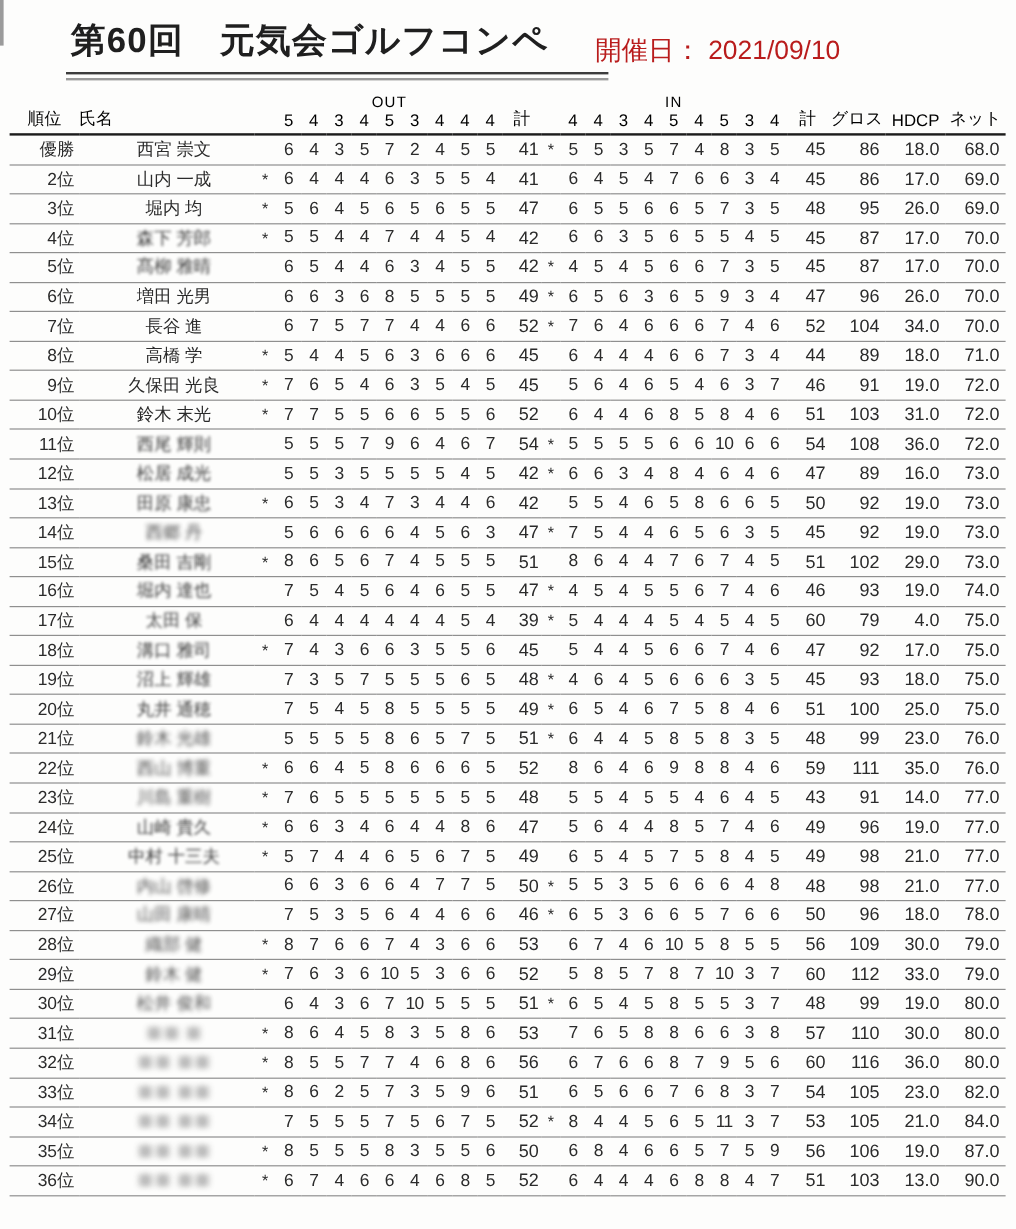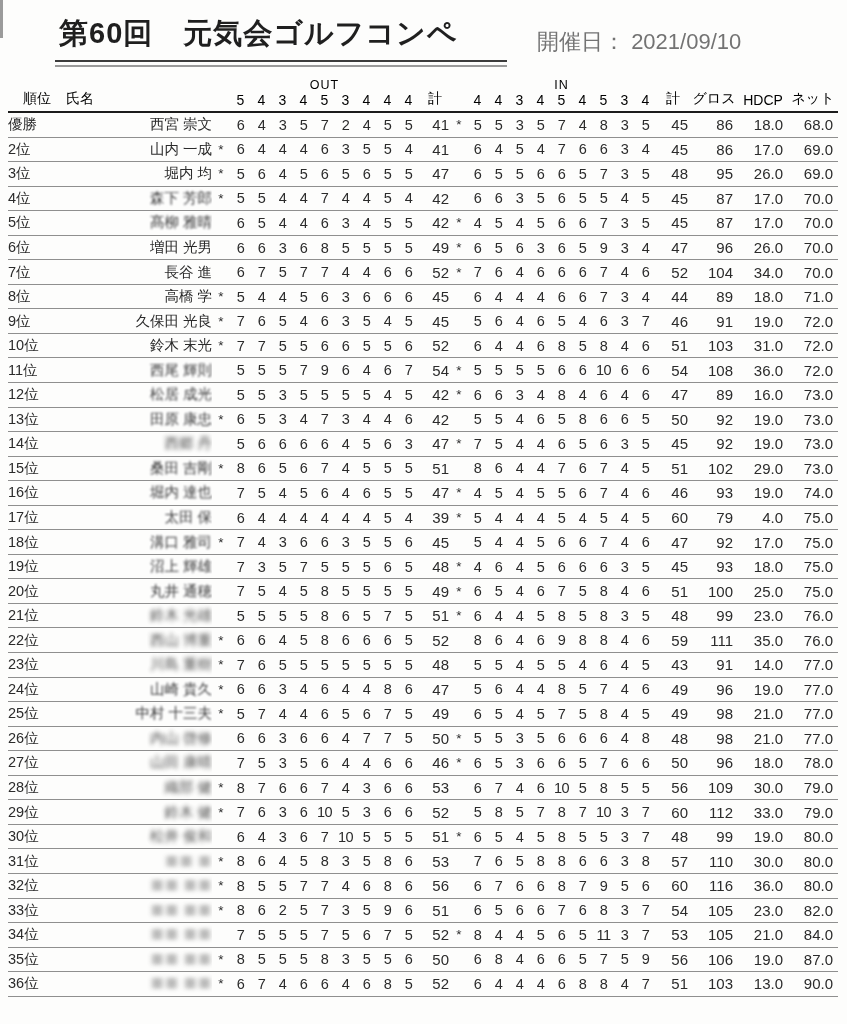--- a/index.html
+++ b/index.html
@@ -3,32 +3,32 @@
 <meta charset="utf-8">
 <style>
   html,body{margin:0;padding:0;width:847px;height:1024px;overflow:hidden;
     background:#fdfdfc;font-family:"Liberation Sans","DejaVu Sans",sans-serif;color:#2b2b2b;}
   .sheet{position:relative;width:847px;height:1024px;}
   .scan-edge{position:absolute;left:0;top:0;width:3px;height:38px;background:#4a4a4a;opacity:.55;}
   .title{position:absolute;left:59px;top:14px;margin:0;font-size:29px;font-weight:600;
     letter-spacing:1px;color:#1f1f1f;white-space:nowrap;}
   .title-rule{position:absolute;left:55px;top:60px;width:452px;height:3px;
     border-top:2px solid #3c3c3c;border-bottom:2px solid #9a9a9a;}
-  .date{position:absolute;left:537px;top:27px;font-size:22px;color:#737373;white-space:nowrap;}
+  .date{position:absolute;left:496px;top:27px;font-size:22px;color:#b91c1c;white-space:nowrap;}
   table{position:absolute;top:78px;left:8px;width:830px;border-collapse:collapse;table-layout:fixed;}
   th,td{padding:0;font-weight:normal;vertical-align:middle;}
   thead th{font-size:14px;color:#000000;}
   thead th[rowspan]{vertical-align:bottom;padding-bottom:3px;text-align:center;}
   thead th.group{vertical-align:bottom;text-align:center;font-size:12.5px;letter-spacing:1px;padding-bottom:0;}
   thead th.par{text-align:center;font-size:14px;vertical-align:bottom;padding-bottom:3px;}
   thead th.c-name{text-align:left;}
   tbody td{height:23.55px;font-size:14.5px;border-bottom:1px solid #8f8f8f;}
   tbody tr:first-child td{border-top:2.4px solid #1c1c1c;}
-  td.c-rank{text-align:left;padding-right:4px;}
-  td.c-name{text-align:right;padding-left:12px;white-space:nowrap;overflow:hidden;}
+  td.c-rank{text-align:right;padding-right:4px;}
+  td.c-name{text-align:center;padding-left:12px;white-space:nowrap;overflow:hidden;}
   td.c-star{text-align:center;font-size:13.5px;}
   td.c-hole{text-align:center;letter-spacing:-0.5px;}
   td.c-total{text-align:right;padding-right:2px;font-size:15px;}
   td.c-gross,td.c-hdcp,td.c-net{text-align:right;padding-right:5px;font-size:15px;}
   .m0{}
   .m1 span.nm{filter:blur(0.6px);}
   .m2 span.nm{filter:blur(1.3px);opacity:.92;}
   .m3 span.nm{filter:blur(1.9px);opacity:.85;}
   .m4 span.nm{filter:blur(2.6px);opacity:.72;color:#4a4a4a;}
   span.nm{display:inline-block;}

